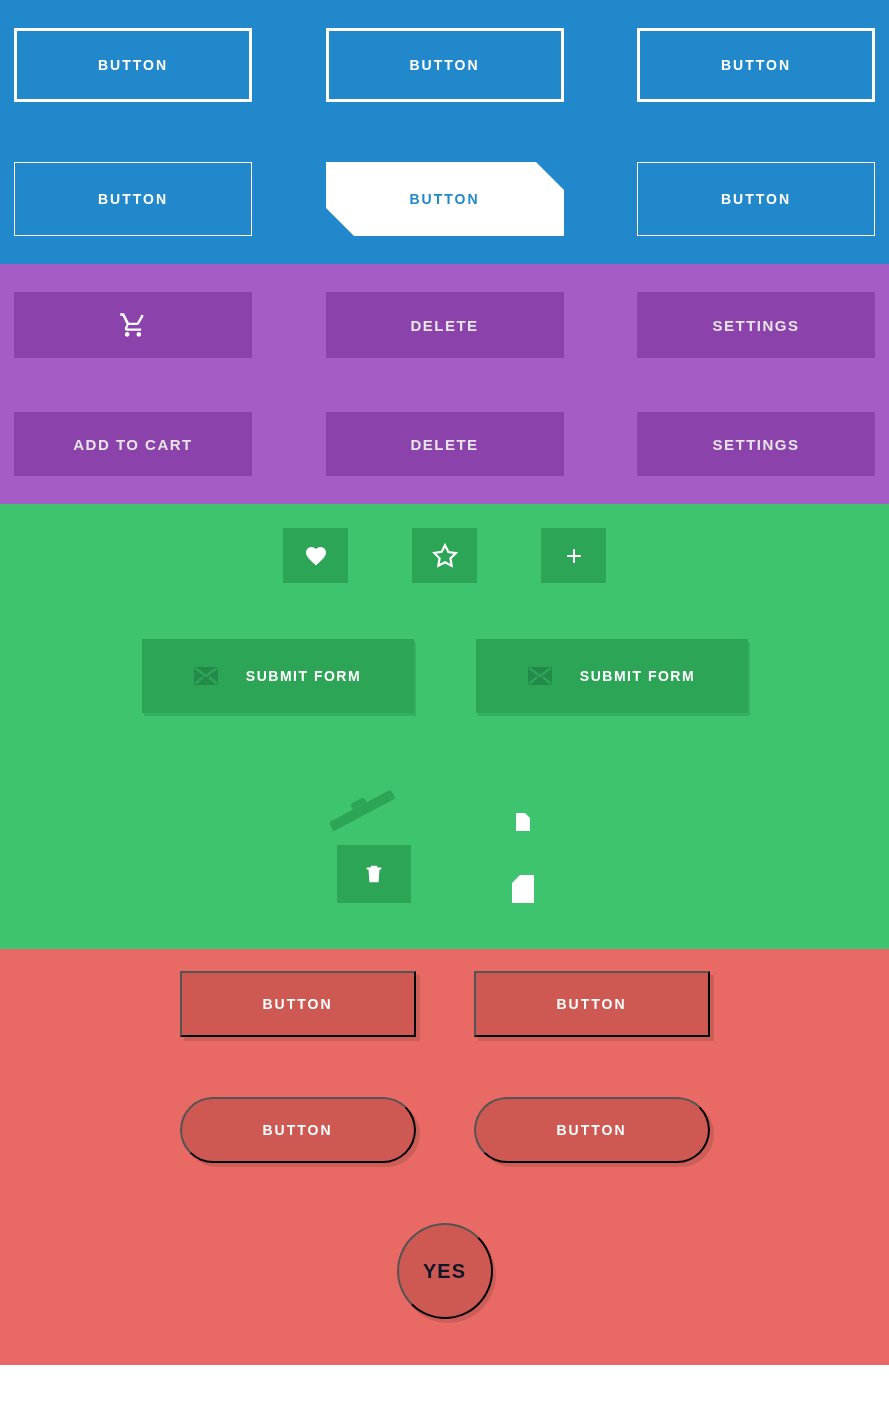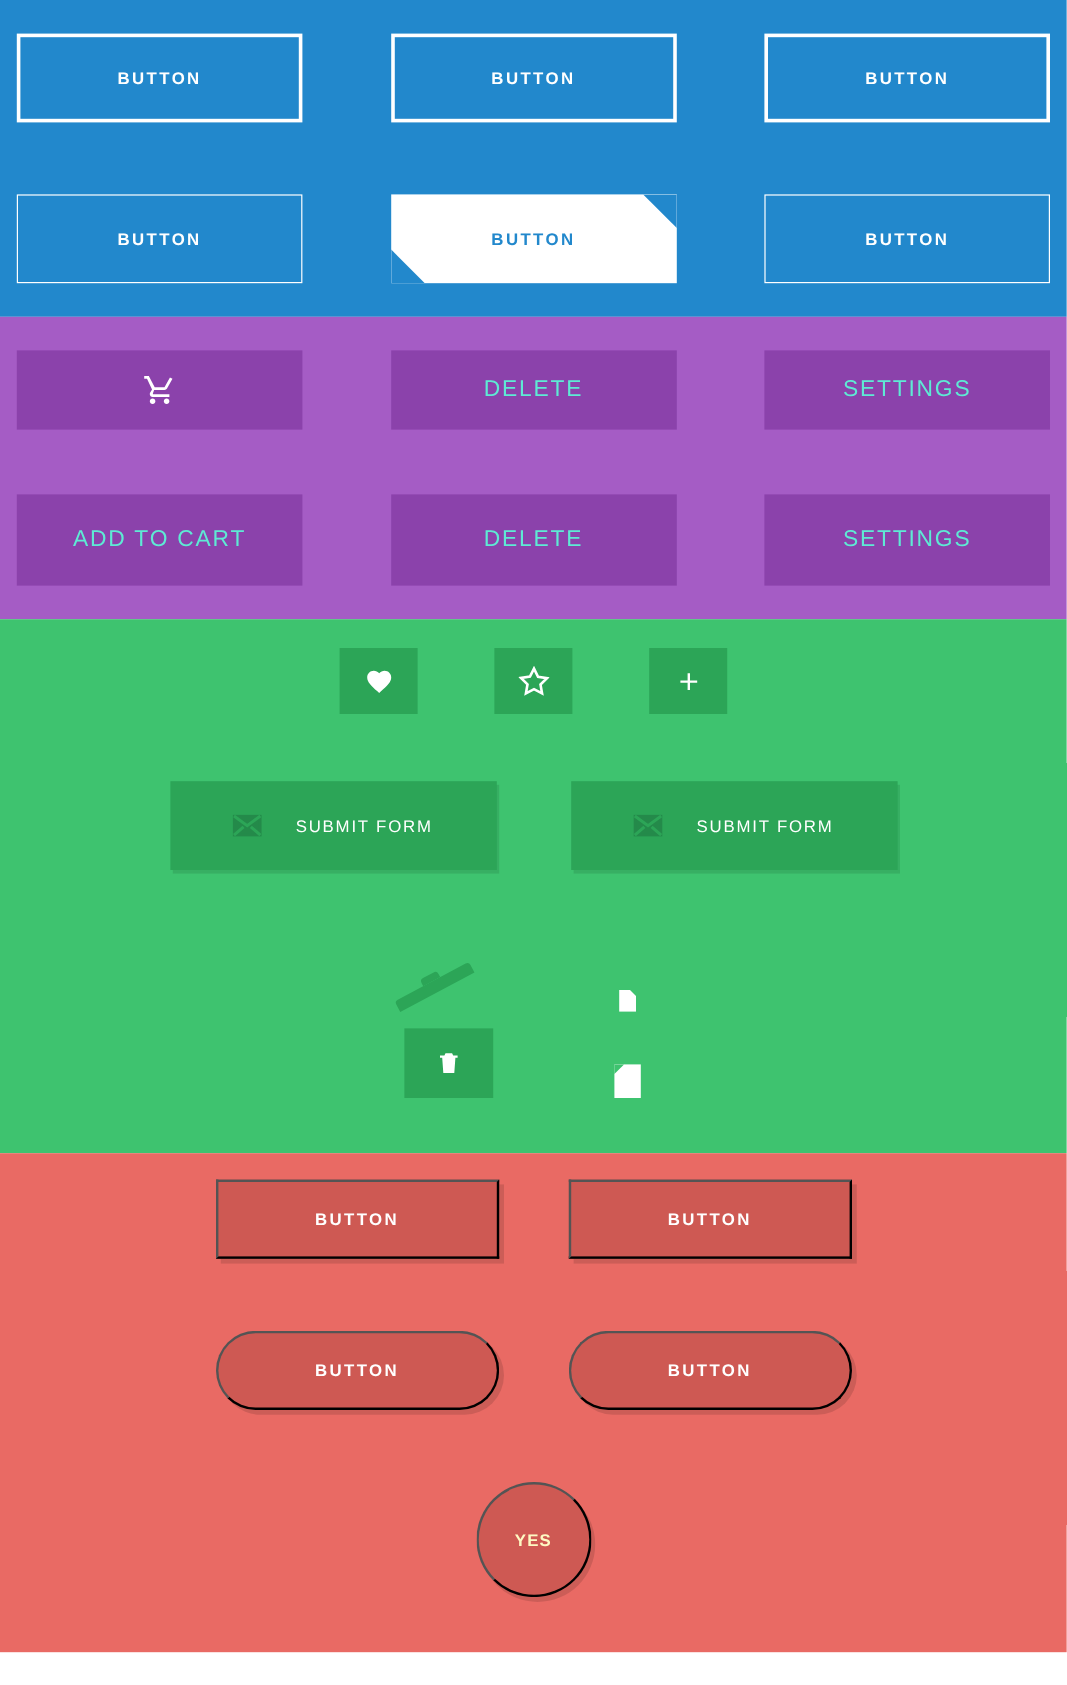--- a/index.html
+++ b/index.html
@@ -12,48 +12,48 @@
     
     .s-blue{background:#2288cc}
     .btn-outline{height:74px;border:3px solid #fff;color:#fff;display:flex;align-items:center;justify-content:center;font-weight:700;letter-spacing:2px;font-size:14px;background:transparent;cursor:pointer}
     .btn-outline-thin{border-width:1px}
     .btn-corner{background:#fff;color:#2288cc;position:relative;border:none;overflow:hidden}
     .btn-corner::before{content:'';position:absolute;top:0;right:0;width:0;height:0;border-style:solid;border-width:0 28px 28px 0;border-color:transparent #2288cc transparent transparent}
     .btn-corner::after{content:'';position:absolute;bottom:0;left:0;width:0;height:0;border-style:solid;border-width:28px 0 0 28px;border-color:transparent transparent transparent #2288cc}
     
     
     .s-purple{background:#a55cc5}
-    .btn-fill{height:66px;background:#8b42ab;color:#5eead4;display:flex;align-items:center;justify-content:center;font-weight:400;letter-spacing:1.5px;font-size:19px;border:none;cursor:pointer;gap:10px}
+    .btn-fill{height:66px;background:#8b42ab;color:#e5e5e5;display:flex;align-items:center;justify-content:center;font-weight:700;letter-spacing:1.5px;font-size:15px;border:none;cursor:pointer;gap:10px}
     .row-p2{margin-top:54px}
-    .row-p2 .btn-fill{height:76px}
+    .row-p2 .btn-fill{height:64px}
     
     
     .s-green{background:#3ec36f;display:flex;flex-direction:column;align-items:center;padding:24px 14px 46px}
     .icon-row{display:flex;gap:64px;margin-bottom:56px}
     .icon-btn{width:65px;height:55px;background:#2ca557;display:flex;align-items:center;justify-content:center;cursor:pointer}
     .submit-row{display:flex;gap:62px;margin-bottom:70px}
-    .btn-submit{width:272px;height:74px;background:#2ca557;color:#fff;display:flex;align-items:center;justify-content:center;font-weight:400;letter-spacing:1.5px;font-size:14px;cursor:pointer;gap:28px;box-shadow:2px 3px 0 rgba(0,0,0,0.1)}
+    .btn-submit{width:272px;height:74px;background:#2ca557;color:#fff;display:flex;align-items:center;justify-content:center;font-weight:700;letter-spacing:1.5px;font-size:14px;cursor:pointer;gap:28px;box-shadow:2px 3px 0 rgba(0,0,0,0.1)}
     .anim-row{display:flex;gap:82px;align-items:flex-end;height:120px}
     .trash-wrap{position:relative;width:74px;height:100px}
     .trash-lid{position:absolute;top:-14px;left:-14px;width:70px;height:10px;background:#2ca557;border-radius:3px 3px 0 0;transform:rotate(-28deg);transform-origin:right center}
     .trash-lid::before{content:'';position:absolute;top:-6px;left:50%;transform:translateX(-50%);width:16px;height:6px;background:#2ca557;border-radius:3px 3px 0 0}
     .trash-body{position:absolute;bottom:0;left:0;width:74px;height:58px;background:#2ca557;display:flex;align-items:center;justify-content:center}
     .file-anim{position:relative;width:60px;height:90px}
     .file-small{position:absolute;top:0;left:50%;transform:translateX(-50%);width:14px;height:18px;background:#fff}
     .file-small::before{content:'';position:absolute;top:0;right:0;width:0;height:0;border-style:solid;border-width:0 5px 5px 0;border-color:transparent #3ec36f transparent transparent}
     .file-big{position:absolute;bottom:0;left:50%;transform:translateX(-50%);width:22px;height:28px;background:#fff}
     .file-big::before{content:'';position:absolute;top:0;left:0;width:0;height:0;border-style:solid;border-width:8px 8px 0 0;border-color:#3ec36f transparent transparent transparent}
     
     
     .s-red{background:#e96a64;display:flex;flex-direction:column;align-items:center;padding:22px 14px 46px}
     .red-row{display:flex;gap:58px;margin-bottom:60px}
     .btn-red{width:236px;height:66px;background:#ce5953;color:#fff;display:flex;align-items:center;justify-content:center;font-weight:700;letter-spacing:2px;font-size:14px;cursor:pointer;box-shadow:4px 4px 0 rgba(0,0,0,0.12)}
     .btn-red-round{border-radius:34px}
     .circle-row{display:flex;gap:56px}
-    .btn-circle{width:96px;height:96px;border-radius:50%;background:#ce5953;color:#fef9c3;display:flex;align-items:center;justify-content:center;font-weight:700;letter-spacing:1px;font-size:14px;cursor:pointer;box-shadow:3px 4px 0 rgba(0,0,0,0.12)}
+    .btn-circle{width:96px;height:96px;border-radius:50%;background:#ce5953;color:#0f172a;display:flex;align-items:center;justify-content:center;font-weight:700;letter-spacing:1px;font-size:20px;cursor:pointer;box-shadow:3px 4px 0 rgba(0,0,0,0.12)}
     
     svg{display:block}
   </style>
 </head>
 <body>
 
 <div class="section s-blue">
   <div class="row row3">
     <button class="btn-outline">BUTTON</button>
     <button class="btn-outline">BUTTON</button>

